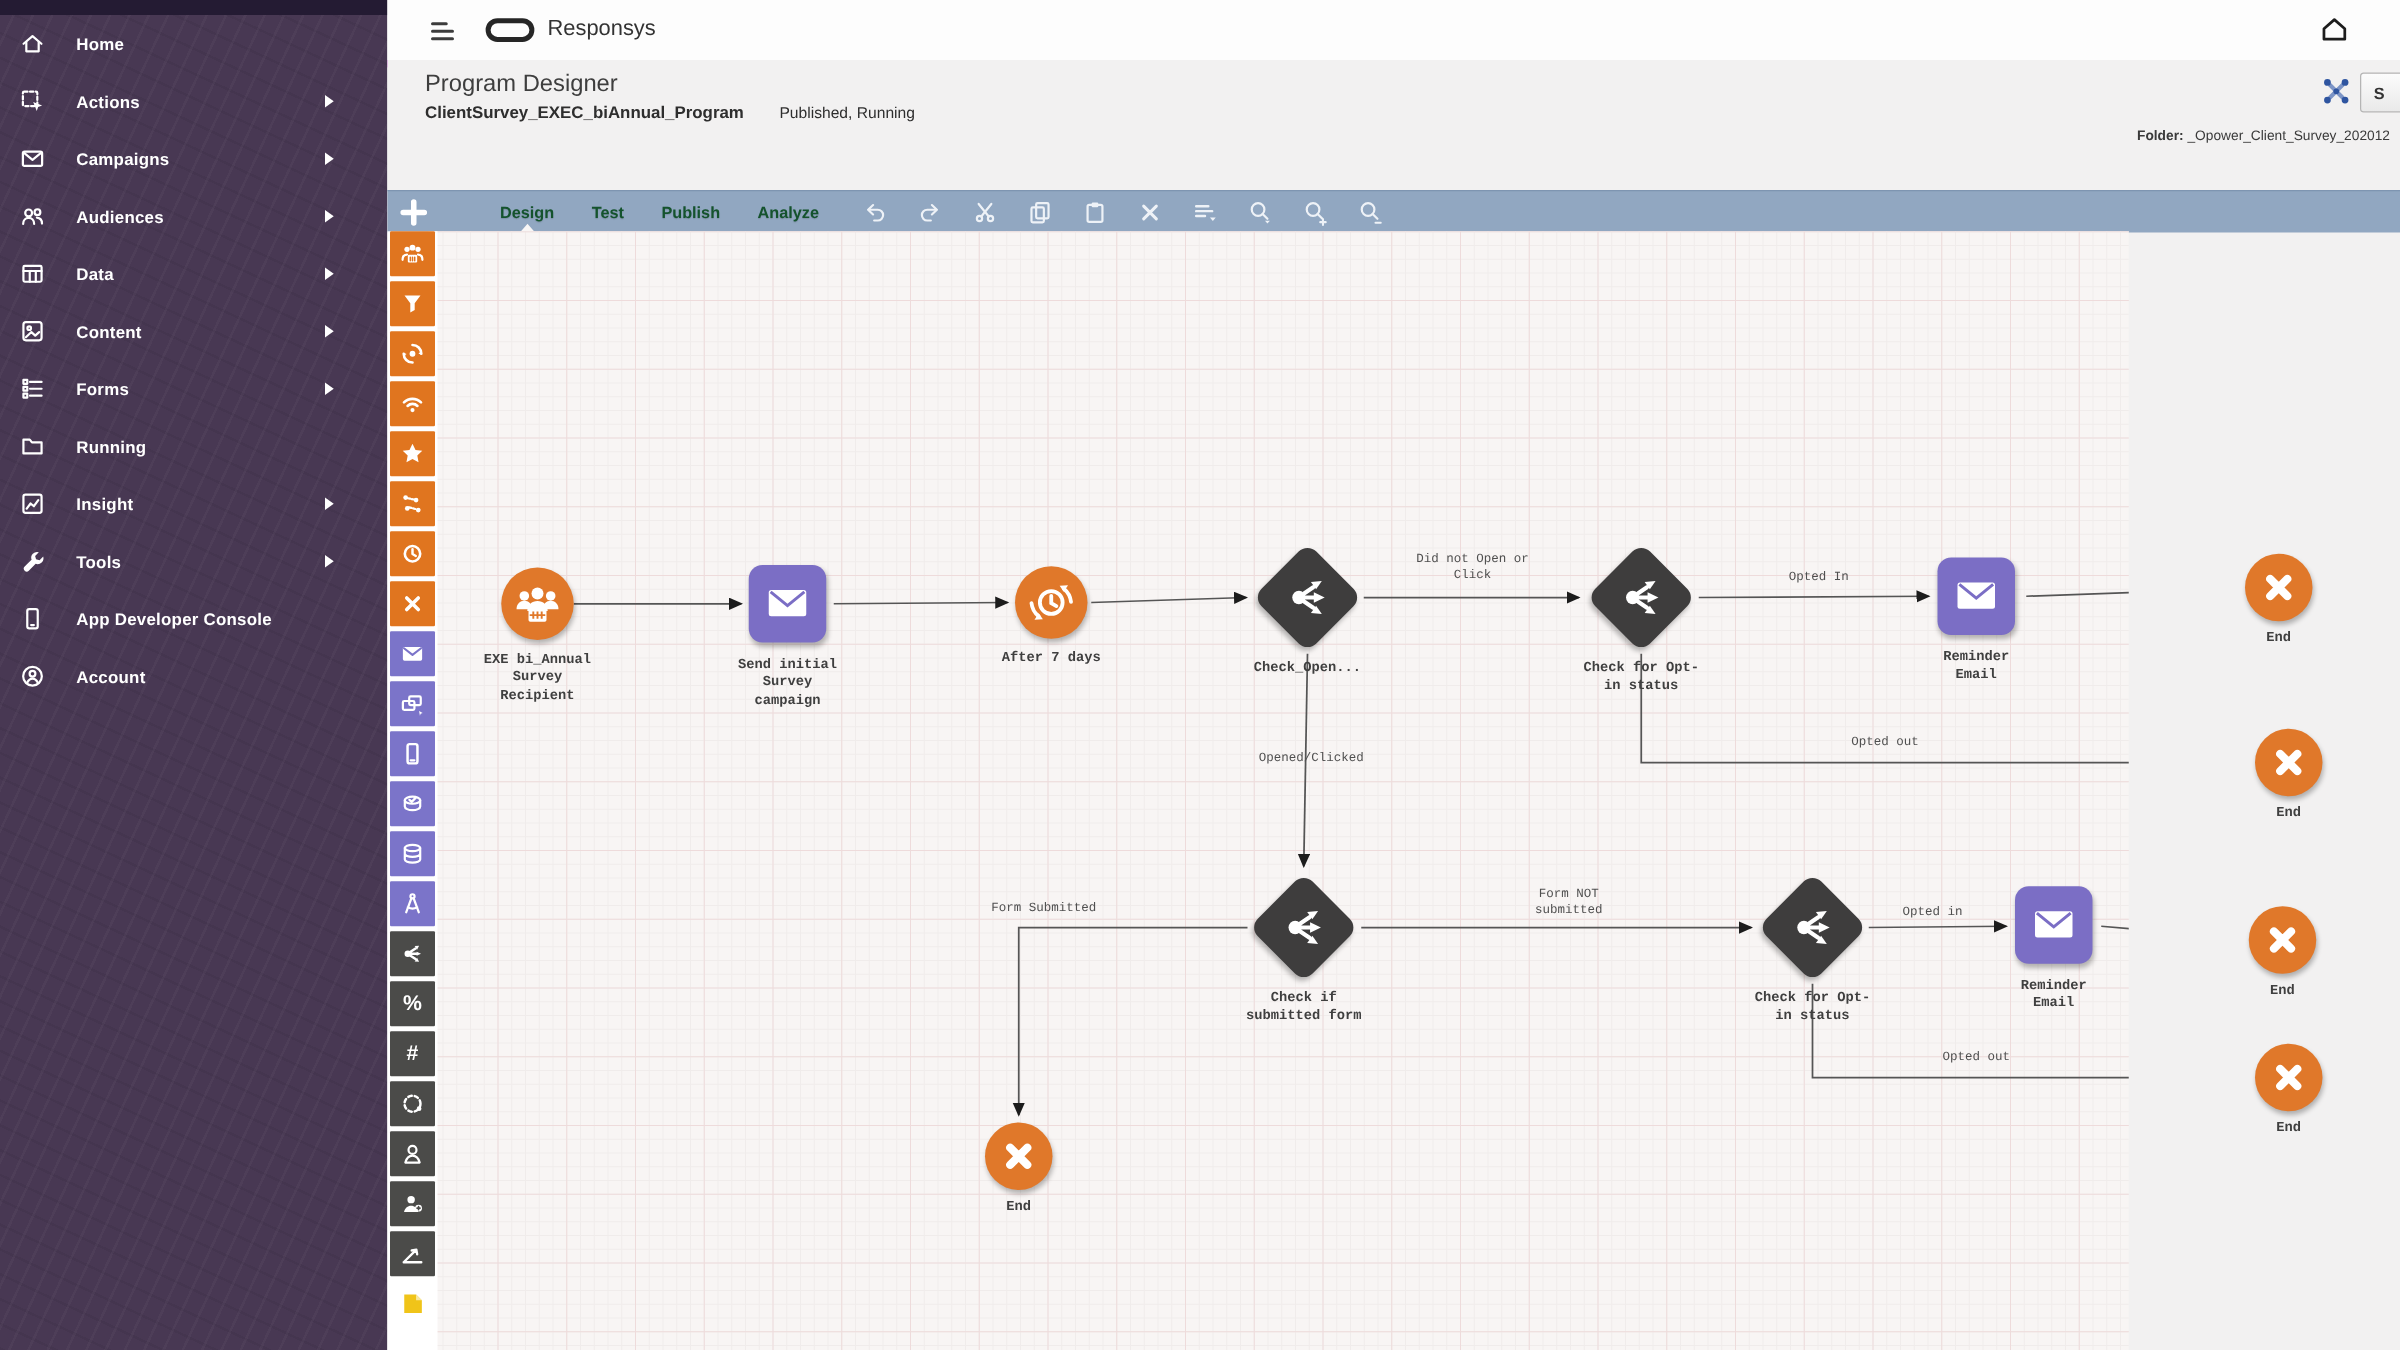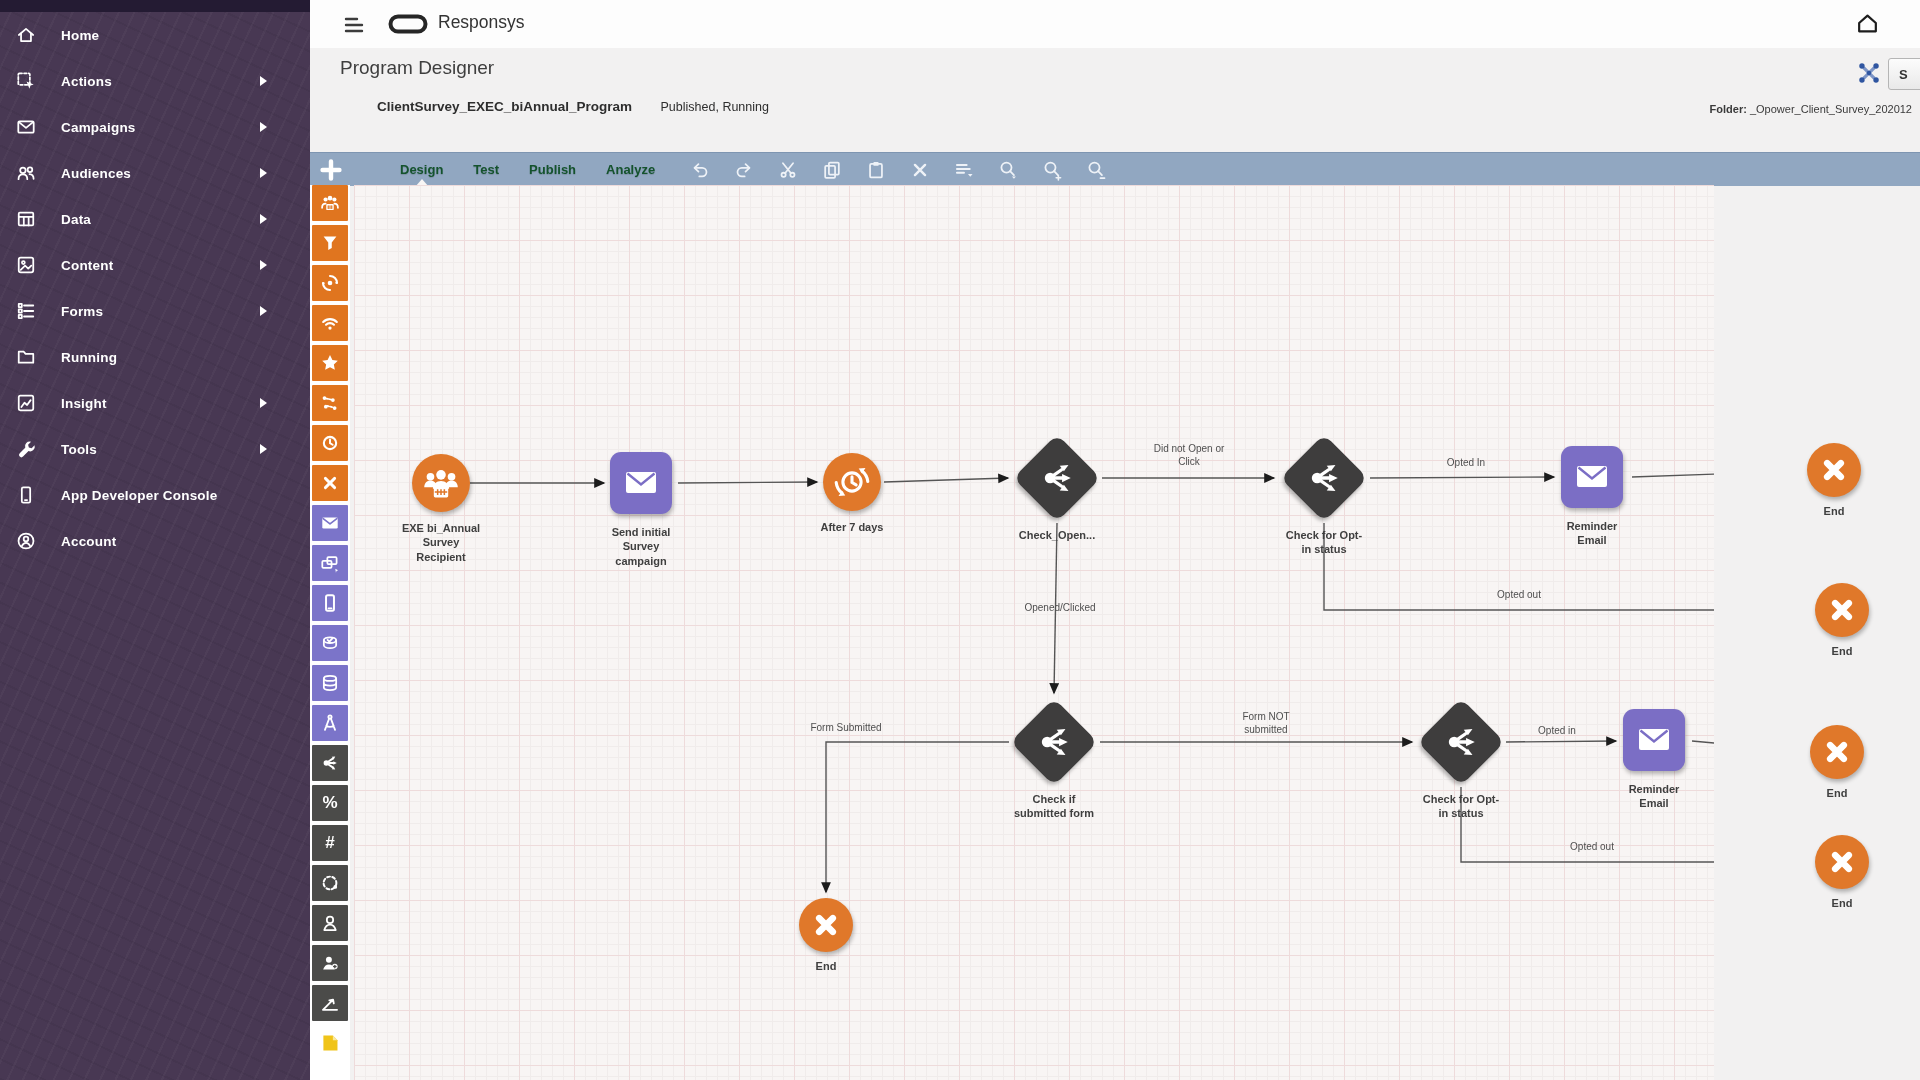--- a/index.html
+++ b/index.html
@@ -24,21 +24,21 @@
   #main{position:absolute;left:310px;top:0;right:0;bottom:0;background:#f2f1f1;}
 
   #topbar{position:absolute;left:0;top:0;right:0;height:48px;background:#fdfdfd;border-bottom:6px solid #a21caf;}
   #hamburger{position:absolute;left:32px;top:13px;width:24px;height:22px;color:#3c3c3c;cursor:pointer;}
   #oracle-logo{position:absolute;left:78px;top:14px;width:40px;height:20px;}
   #brand{position:absolute;left:128px;top:12px;font-size:17.5px;color:#333;}
   #top-home{position:absolute;right:40px;top:11px;width:25px;height:25px;color:#1d1d1d;cursor:pointer;}
 
   #pd-header{position:absolute;left:0;top:48px;right:0;height:104px;background:#f2f1f1;}
   #pd-title{position:absolute;left:30px;top:9px;font-size:19px;color:#3e3e3e;}
-  #pd-sub{position:absolute;left:30px;top:49px;white-space:nowrap;margin-left:37px;}
+  #pd-sub{position:absolute;left:30px;top:33px;white-space:nowrap;}
   #pd-name{font-size:13.5px;font-weight:700;color:#2e2e2e;}
   #pd-status{font-size:12.5px;color:#2e2e2e;margin-left:24px;}
   #expand-btn{position:absolute;right:38px;top:12px;width:26px;height:26px;cursor:pointer;}
   #save-btn{position:absolute;right:-8px;top:10px;width:40px;height:32px;border:1px solid #b5b5b5;border-radius:3px;
     background:linear-gradient(#fcfcfc,#e9e9e9);font-size:13px;font-weight:700;color:#333;
     text-align:left;padding-left:10px;overflow:hidden;cursor:pointer;}
   #pd-folder{position:absolute;right:8px;top:55px;font-size:11px;color:#3a3a3a;}
   #pd-folder .flabel{font-weight:700;}
 
   #toolbar{position:absolute;left:0;top:152px;right:0;height:33px;background:#91a7c1;
@@ -53,27 +53,27 @@
   .tbtn{width:22px;height:22px;color:#eef2f7;cursor:pointer;}
   .tbtn svg{width:22px;height:22px;}
 
   
   #workarea{position:absolute;left:0;top:185px;right:0;bottom:0;}
   #palette{position:absolute;left:0;top:0;width:40px;height:100%;background:#fff;z-index:5;}
   .pcell{width:36px;height:36px;margin:0 0 4px 2px;border-radius:1px;display:flex;align-items:center;justify-content:center;cursor:pointer;}
   .pcell svg{width:22px;height:22px;}
   .pcell .glyph{font-size:17px;font-weight:700;color:#fff;font-family:"Liberation Sans",sans-serif;}
 
-  #canvas{position:absolute;left:44px;top:0;width:1360px;height:895px;background-color:#f8f5f4;cursor:default;
+  #canvas{position:absolute;left:33px;top:0;width:1360px;height:895px;background-color:#f8f5f4;cursor:default;
     background-image:
       linear-gradient(#eedbdb 1px,transparent 1px),
       linear-gradient(90deg,#eedbdb 1px,transparent 1px),
       linear-gradient(#f0eceb 1px,transparent 1px),
       linear-gradient(90deg,#f0eceb 1px,transparent 1px);
-    background-size:55px 55px,55px 55px,11px 11px,11px 11px;}
+    background-size:55px 55px,55px 55px,11px 11px,11px 11px;font-family:Liberation Mono, monospace;}
   #edges{position:absolute;left:0;top:0;width:100%;height:100%;}
   .node{position:absolute;display:flex;align-items:center;justify-content:center;
         box-shadow:1px 3px 4px rgba(0,0,0,.28);cursor:pointer;}
   .node svg{pointer-events:none;}
   .n-start,.n-timer{width:58px;height:58px;border-radius:50%;background:#e0782a;}
   .n-end{width:54px;height:54px;border-radius:50%;background:#e0782a;}
   .n-email{width:62px;height:62px;border-radius:11px;background:#7b6ec5;}
   .n-switch{width:62px;height:62px;border-radius:10px;background:#3e3d3d;transform:rotate(45deg);}
   .n-switch .inner{transform:rotate(-45deg);display:flex;}
   .node-label{position:absolute;width:140px;text-align:center;font-size:11px;font-weight:700;color:#3f3f3f;

